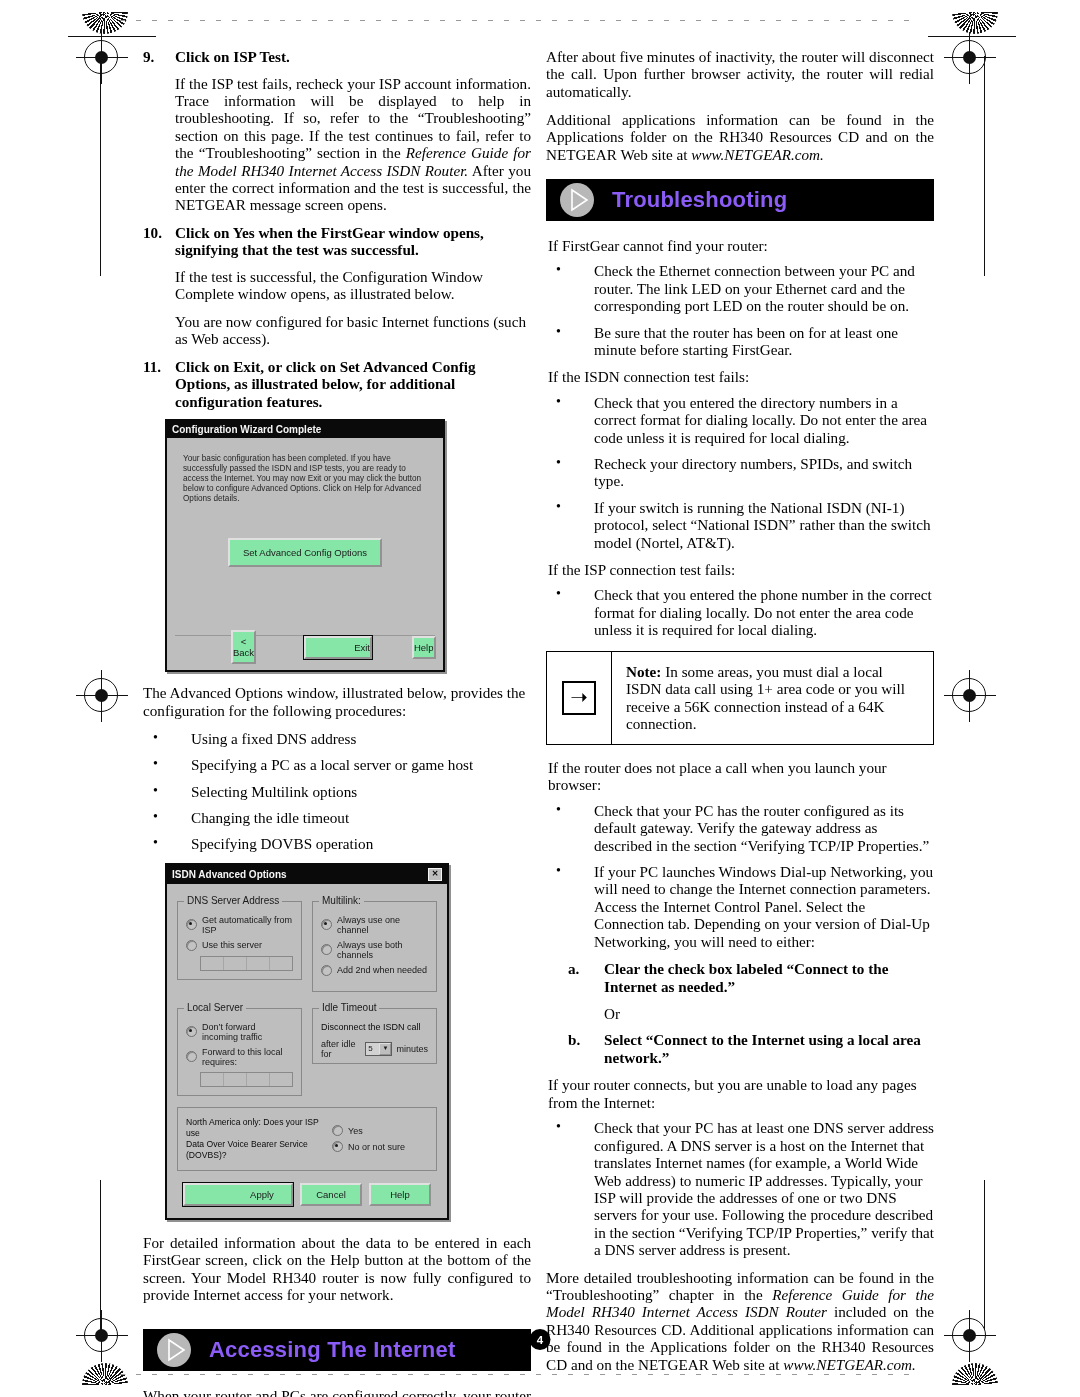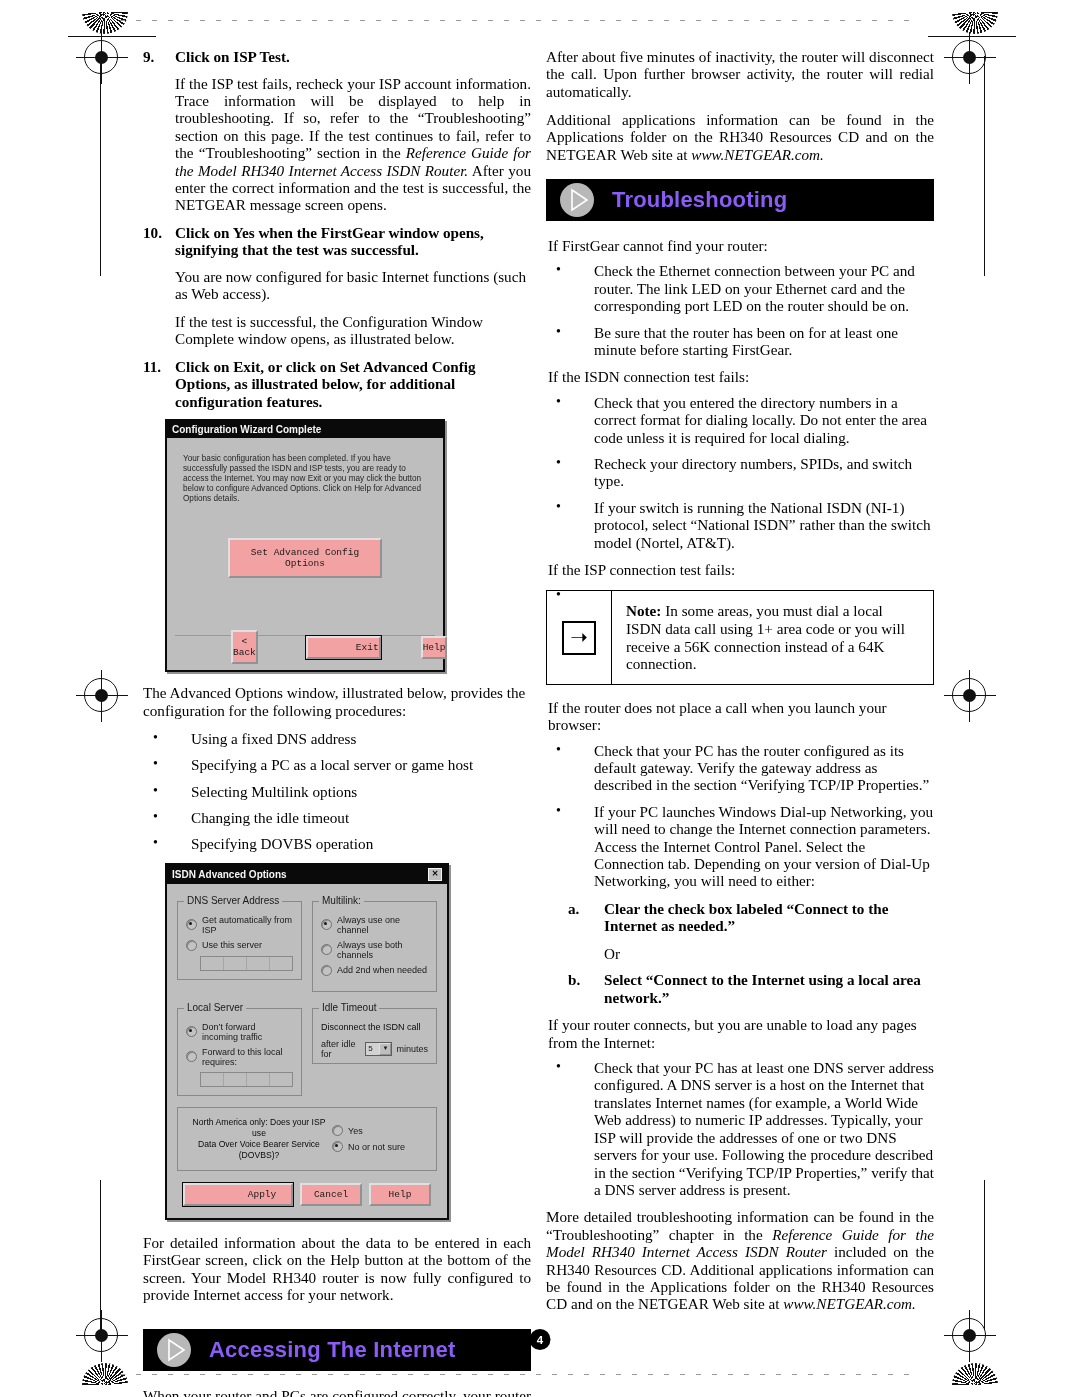--- a/index.html
+++ b/index.html
@@ -81,21 +81,21 @@
   .fig{position:relative;margin:6px 0 12px 0;
        filter:blur(0.55px) contrast(0.92);}
   .dlg{background:#c3c3c3;border:2px solid #000;box-shadow:2px 2px 0 rgba(0,0,0,.45);}
   .dlg .tbar{background:#000;color:#fff;font-family:"Liberation Sans",sans-serif;
      font-size:10px;font-weight:bold;padding:3px 5px;display:flex;align-items:center;
      justify-content:space-between;}
   .dlg .tbar .tclose{width:12px;height:11px;background:#c3c3c3;border:1px solid #fff;
      color:#000;font-size:8px;line-height:9px;text-align:center;}
   .dlg .body{padding:10px;}
 
-  .w-btn{background:#fca5a5;border:2px outset #e8e8e8;font-family:Liberation Mono, monospace;
+  .w-btn{background:#86efac;border:2px outset #e8e8e8;font-family:Liberation Sans, sans-serif;
      font-size:9.5px;color:#111;text-align:center;padding:4px 0;}
   .w-btn.def{border:2px outset #e8e8e8;outline:1px solid #000;padding-left:48px;}
 
   .fieldset{border:1px solid #8a8a8a;border-top-color:#8a8a8a;position:relative;
      padding:13px 8px 8px 8px;margin-top:7px;}
   .fieldset > .lg{position:absolute;top:-7px;left:6px;background:#c3c3c3;padding:0 3px;
      font-family:"Liberation Sans",sans-serif;font-size:10px;color:#111;}
   .radio{display:flex;align-items:center;gap:5px;margin-bottom:5px;
      font-family:"Liberation Sans",sans-serif;font-size:9px;color:#111;}
   .radio .rb{width:9px;height:9px;border-radius:50%;background:#c9c9c9;
@@ -172,22 +172,22 @@
     </div>
     <div class="indent">
       <p><span>If the ISP test fails, recheck your ISP account information. Trace information will be displayed to help in troubleshooting. If so, refer to the “Troubleshooting” section on this page. If the test continues to fail, refer to the “Troubleshooting” section in the </span><span class="it">Reference Guide for the Model RH340 Internet Access ISDN Router.</span><span> After you enter the correct information and the test is successful, the NETGEAR message screen opens.</span></p>
     </div>
 
     <div class="step">
       <span class="num">10.</span>
       <div class="txt">Click on Yes when the FirstGear window opens, signifying that the test was successful.</div>
     </div>
     <div class="indent">
+      <p class="nojust">If the test is successful, the Configuration Window Complete window opens, as illustrated below.</p>
       <p class="nojust">You are now configured for basic Internet functions (such as Web access).</p>
-      <p class="nojust">If the test is successful, the Configuration Window Complete window opens, as illustrated below.</p>
     </div>
 
     <div class="step">
       <span class="num">11.</span>
       <div class="txt">Click on Exit, or click on Set Advanced Config Options, as illustrated below, for additional configuration features.</div>
     </div>
 
     <div class="fig" style="margin-left:22px;width:280px;">
       <div class="dlg">
         <div class="tbar">
@@ -294,21 +294,21 @@
                     <b>▼</b>
                   </span>
                   <span>minutes</span>
                 </div>
               </div>
             </div>
           </div>
 
           <div class="fieldset" style="margin-top:11px;padding:9px 8px;">
             <div style="display:flex;align-items:center;">
-              <div style="flex:1;font-family:'Liberation Sans',sans-serif;font-size:8.6px;line-height:11px;text-align:center;">
+              <div style="flex:1;font-family:'Liberation Sans',sans-serif;font-size:8.6px;line-height:11px;">
                 <div>North America only: Does your ISP use</div>
                 <div>Data Over Voice Bearer Service (DOVBS)?</div>
               </div>
               <div style="width:96px;">
                 <div class="radio">
                   <span class="rb"></span>
                   <span>Yes</span>
                 </div>
                 <div class="radio" style="margin-bottom:0;">
                   <span class="rb on"></span>
@@ -367,21 +367,21 @@
 
     <div class="leadin">If the ISDN connection test fails:</div>
     <ul class="bullets">
       <li><span class="dot">•</span><span>Check that you entered the directory numbers in a correct format for dialing locally. Do not enter the area code unless it is required for local dialing.</span></li>
       <li><span class="dot">•</span><span>Recheck your directory numbers, SPIDs, and switch type.</span></li>
       <li><span class="dot">•</span><span>If your switch is running the National ISDN (NI-1) protocol, select “National ISDN” rather than the switch model (Nortel, AT&amp;T).</span></li>
     </ul>
 
     <div class="leadin">If the ISP connection test fails:</div>
     <ul class="bullets">
-      <li><span class="dot">•</span></li>
+      <li><span class="dot">•</span><span>Check that you entered the phone number in the correct format for dialing locally. Do not enter the area code unless it is required for local dialing.</span></li>
     </ul>
 
     <div class="notebox">
       <div class="iconcell">
         <div class="sq">➝</div>
       </div>
       <div class="ntxt">
         <span class="bd">Note:</span><span> In some areas, you must dial a local ISDN data call using 1+ area code or you will receive a 56K connection instead of a 64K connection.</span>
       </div>
     </div>

